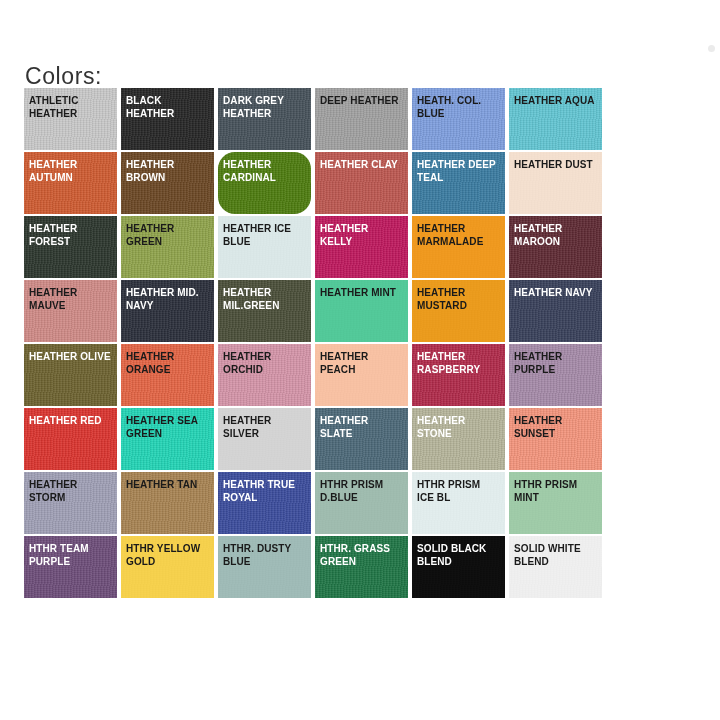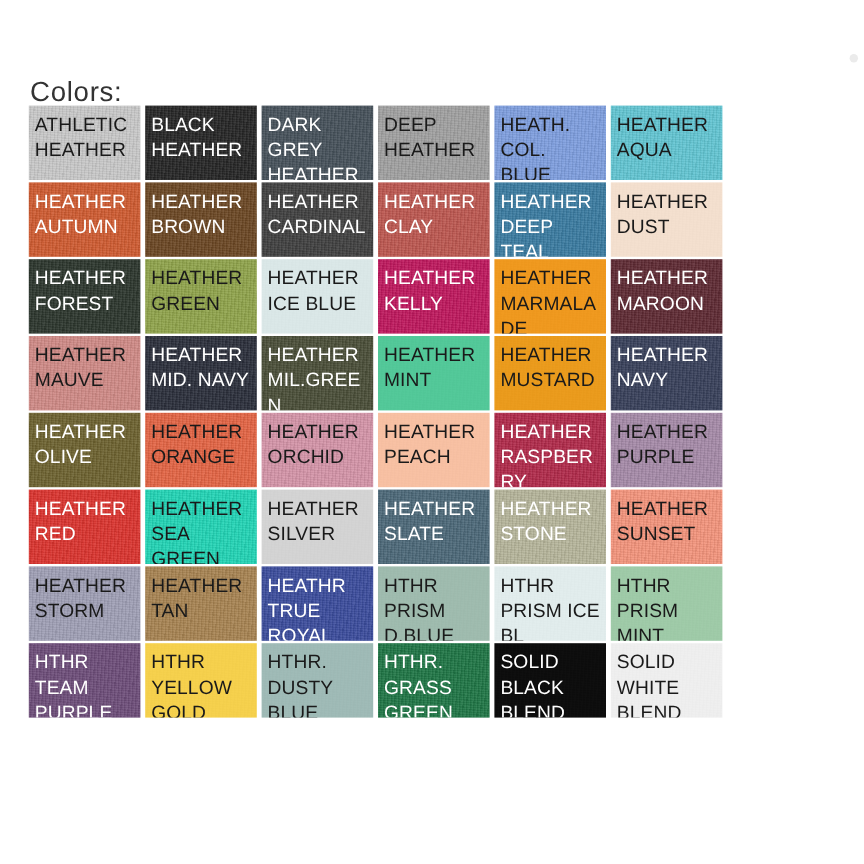--- a/index.html
+++ b/index.html
@@ -87,24 +87,24 @@
         rgba(255,255,255,0.09) 1px,
         rgba(255,255,255,0.09) 2px);
   }
   .swatch.flat::after { opacity: 0.07; }
 
   .swatch-label {
     position: relative;
     z-index: 2;
     display: block;
     padding: 6px 5px 0 5px;
-    font-size: 16px;
+    font-size: 10px;
     line-height: 1.32;
     letter-spacing: 0.1px;
-    font-weight: 400;
+    font-weight: 700;
     word-break: break-word;
   }
 </style>
 </head>
 <body>
 
 <div id="page-root">
 
   <h1 class="page-title">Colors:</h1>
 
@@ -128,21 +128,21 @@
       </div>
       <div class="swatch" style="background: rgb(98, 197, 210);">
         <span class="swatch-label" style="color: rgb(26, 26, 26);">HEATHER AQUA</span>
       </div>
       <div class="swatch" style="background: rgb(206, 91, 49);">
         <span class="swatch-label" style="color: rgb(255, 255, 255);">HEATHER AUTUMN</span>
       </div>
       <div class="swatch" style="background: rgb(107, 71, 36);">
         <span class="swatch-label" style="color: rgb(255, 255, 255);">HEATHER BROWN</span>
       </div>
-      <div class="swatch" style="background: #404040;">
+      <div class="swatch" style="background: #4d7c0f; border-radius: 17px;">
         <span class="swatch-label" style="color: rgb(255, 255, 255);">HEATHER CARDINAL</span>
       </div>
       <div class="swatch" style="background: rgb(188, 87, 80);">
         <span class="swatch-label" style="color: rgb(255, 255, 255);">HEATHER CLAY</span>
       </div>
       <div class="swatch" style="background: rgb(58, 123, 160);">
         <span class="swatch-label" style="color: rgb(255, 255, 255);">HEATHER DEEP TEAL</span>
       </div>
       <div class="swatch flat" style="background: rgb(244, 224, 207);">
         <span class="swatch-label" style="color: rgb(26, 26, 26);">HEATHER DUST</span>

